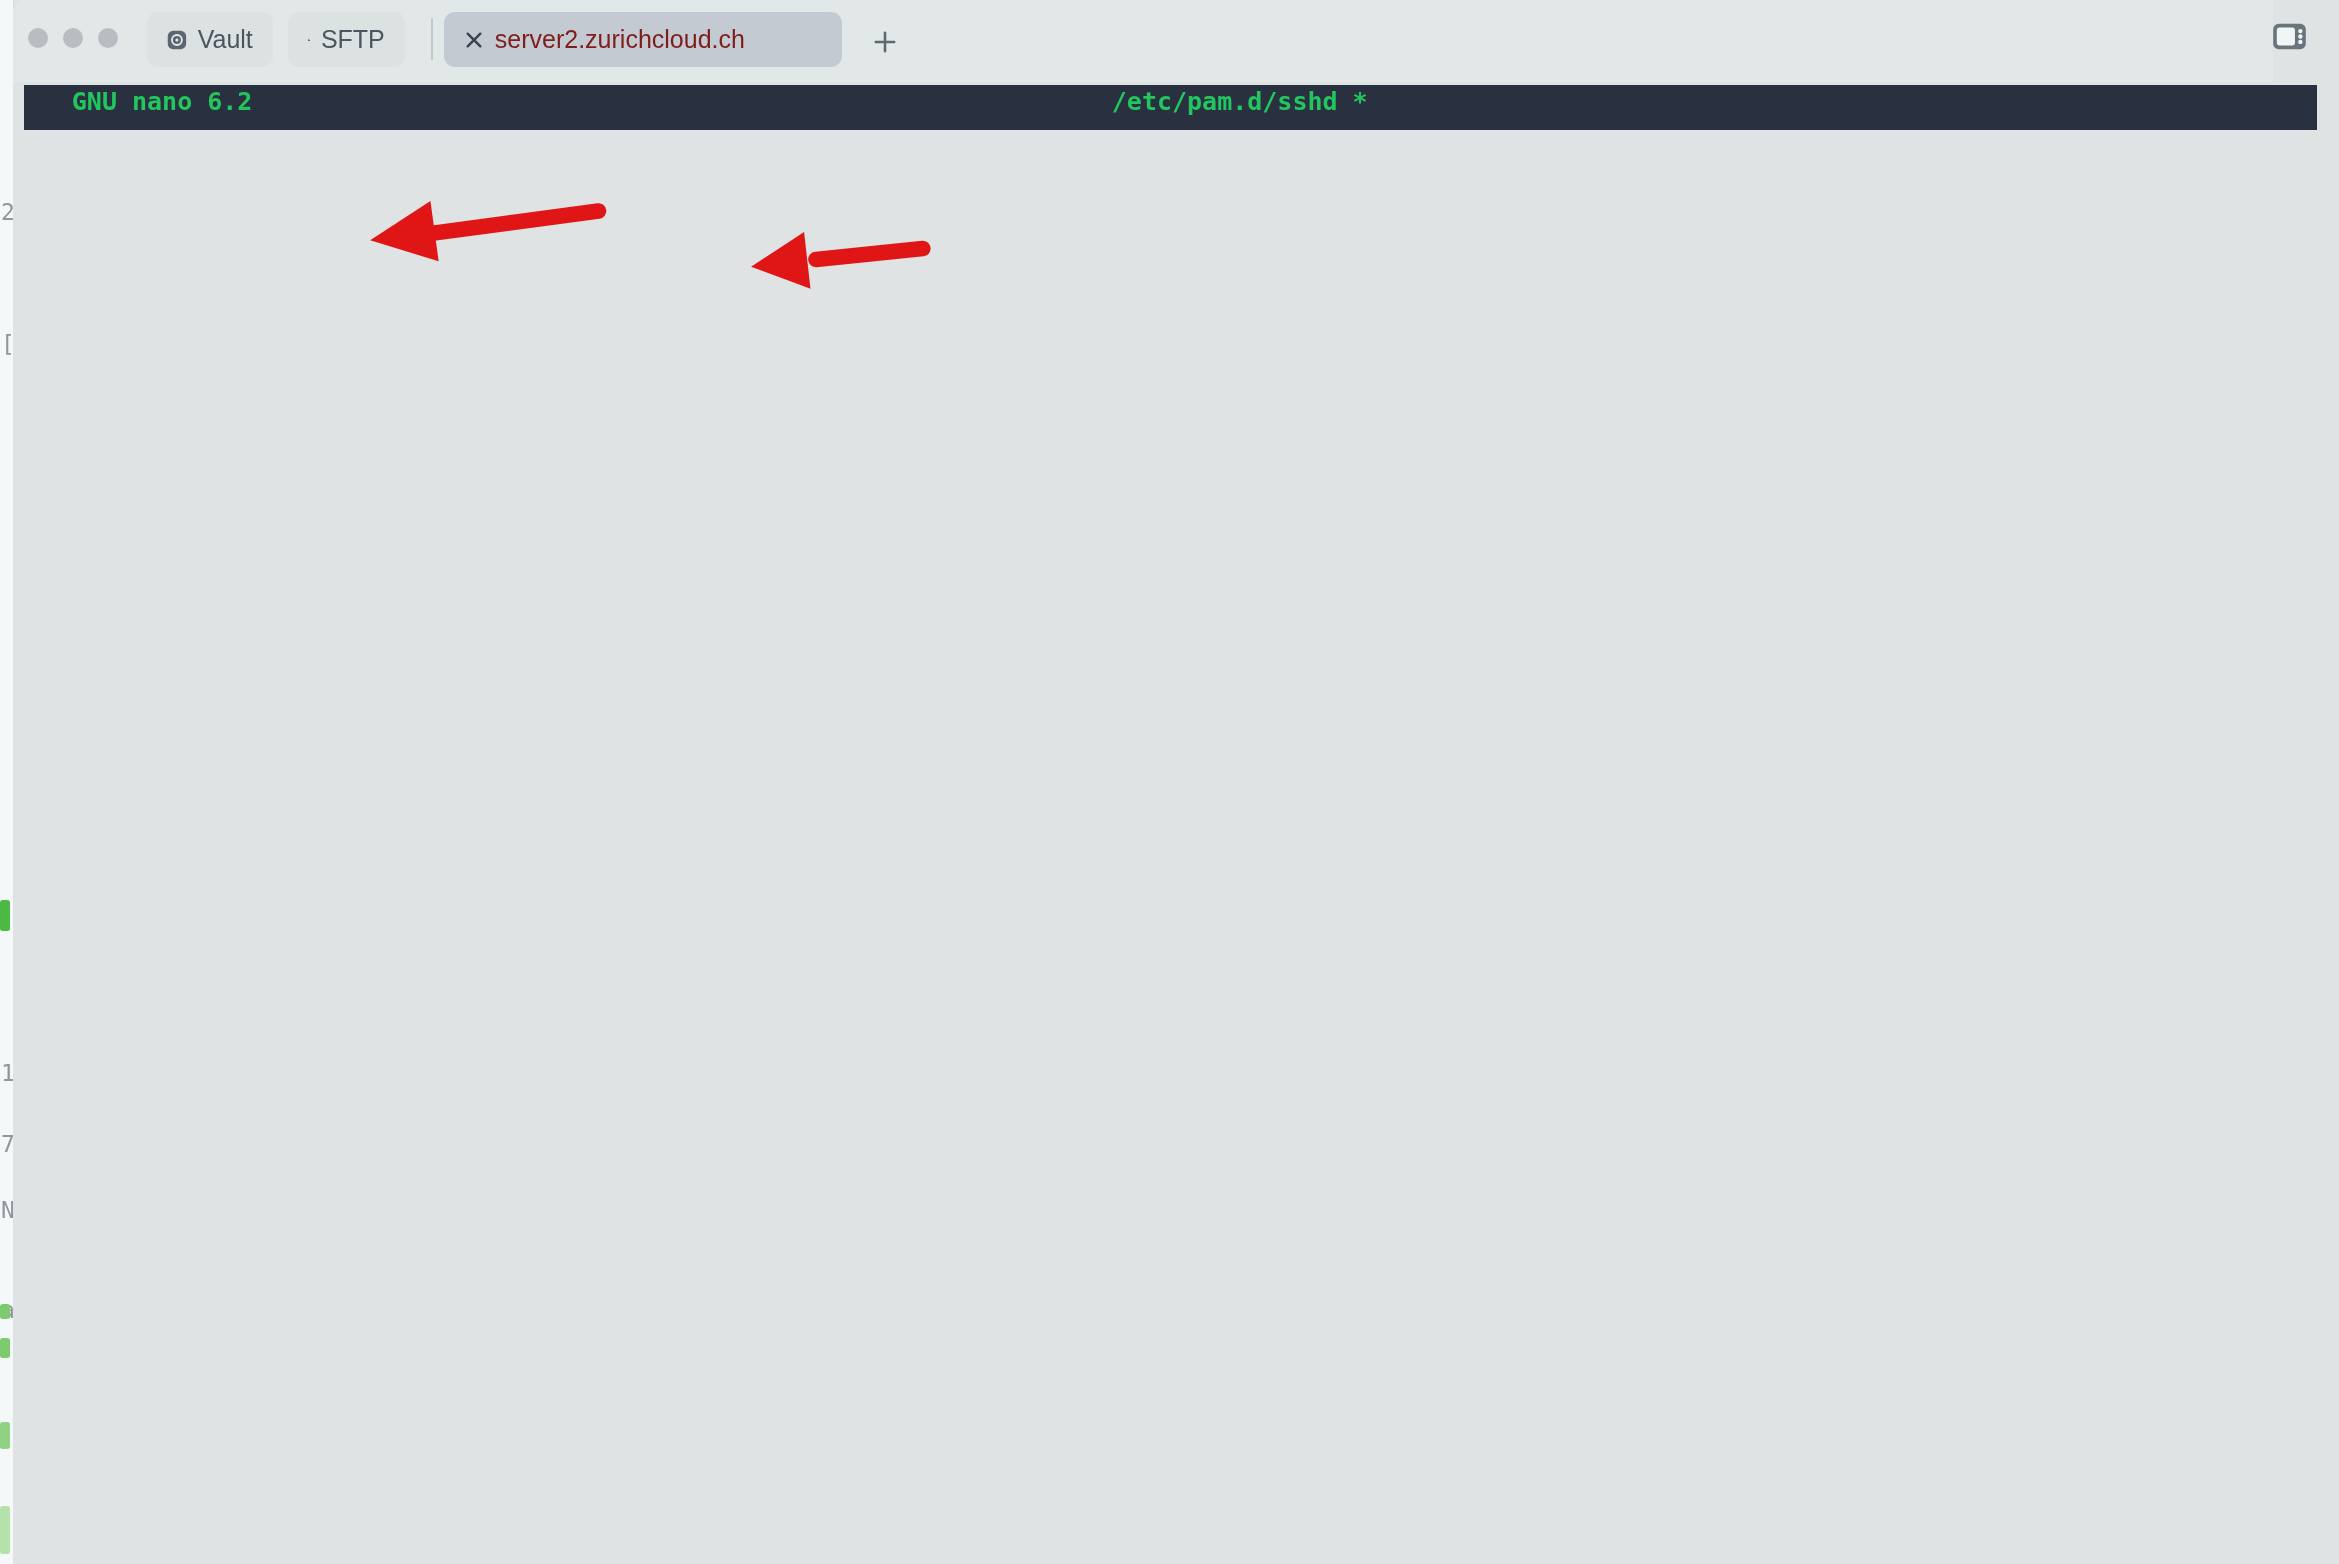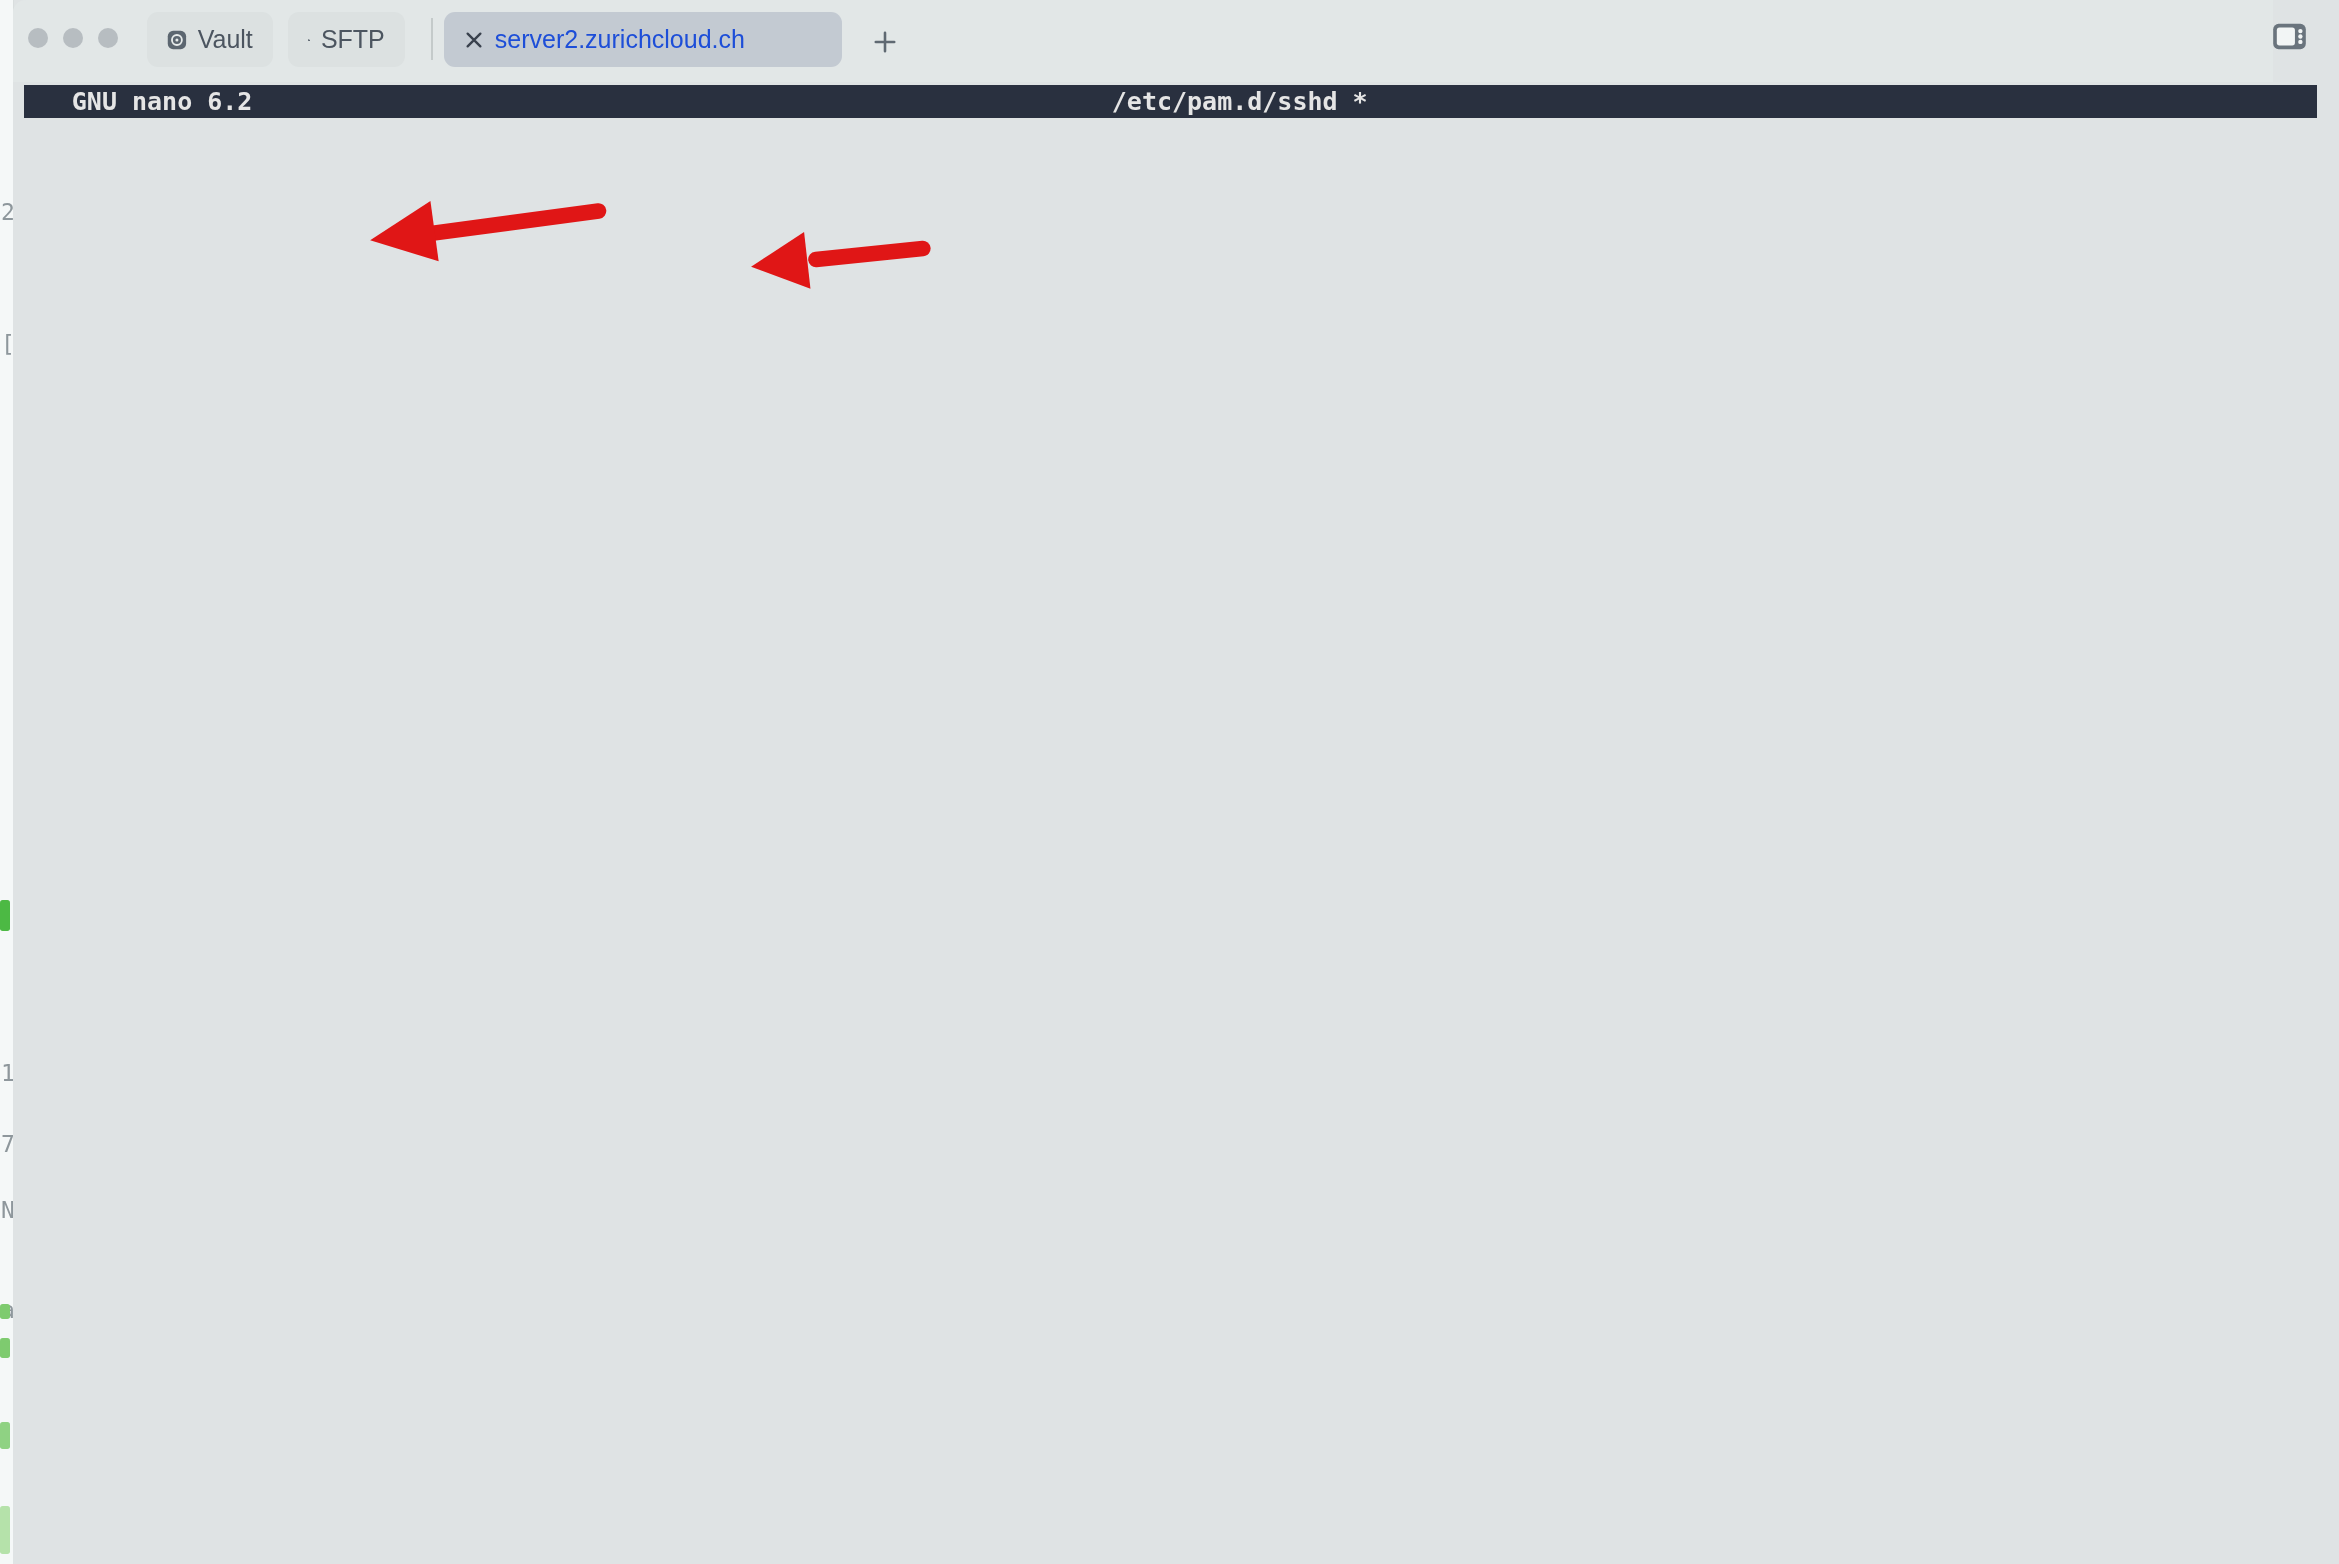--- a/index.html
+++ b/index.html
@@ -18,31 +18,31 @@
   .window{position:absolute;left:12.8px;top:0;right:0;bottom:0;background:#dfe3e4;
           border-top-left-radius:12.8px;z-index:2;}
 
   
   .tabbar{position:absolute;left:0;top:0;width:2260px;height:82px;background:#e2e7e7;
           border-top-left-radius:12.8px;}
   .tl{position:absolute;top:28px;width:20px;height:20px;border-radius:50%;background:#b7bdc1;}
   .tab{position:absolute;top:12px;height:55px;border-radius:11px;display:flex;align-items:center;
        gap:11px;padding:0 20px;box-sizing:border-box;cursor:default;}
   .tab-inactive{background:#dce1e1;color:#4c5560;}
-  .tab-active{background:#c3cad2;color:#1d4ed8;}
+  .tab-active{background:#c3cad2;color:#7f1d1d;}
   .tab-label{font-size:25px;white-space:nowrap;}
   .tab-sep{position:absolute;top:18.3px;width:1.8px;height:42px;background:#c4caca;}
   .plusbtn{position:absolute;top:24px;width:35px;height:35px;display:flex;align-items:center;
            justify-content:center;}
   .sidebtn{position:absolute;top:16.4px;width:48px;height:40px;display:flex;align-items:center;
            justify-content:center;}
 
   
-  .nano-header{position:absolute;left:11px;top:85px;width:2293px;height:33px;background:#29303f;
-               color:#e5e5e5;font-family:"DejaVu Sans Mono",monospace;font-size:25px;
+  .nano-header{position:absolute;left:11px;top:85px;width:2293px;height:45px;background:#29303f;
+               color:#22c55e;font-family:"DejaVu Sans Mono",monospace;font-size:25px;
                font-weight:bold;line-height:33px;}
   .nano-title-left{position:absolute;left:48px;top:0;white-space:pre;}
   .nano-title-file{position:absolute;left:1088px;top:0;white-space:pre;}
 
   
   #editor{position:absolute;left:30px;top:113px;width:2284px;
           font-family:"DejaVu Sans Mono",monospace;font-size:25px;line-height:33px;}
   .line{white-space:pre;height:33px;}
   .line.comment{color:#4d92d8;}
   .line.code{color:#2f3845;}

